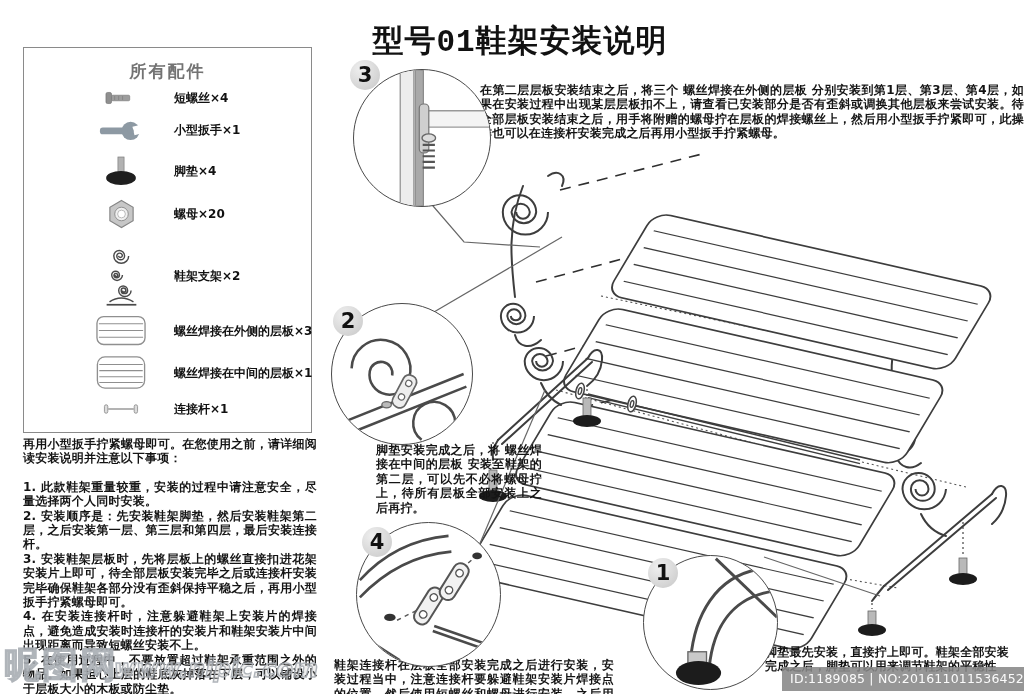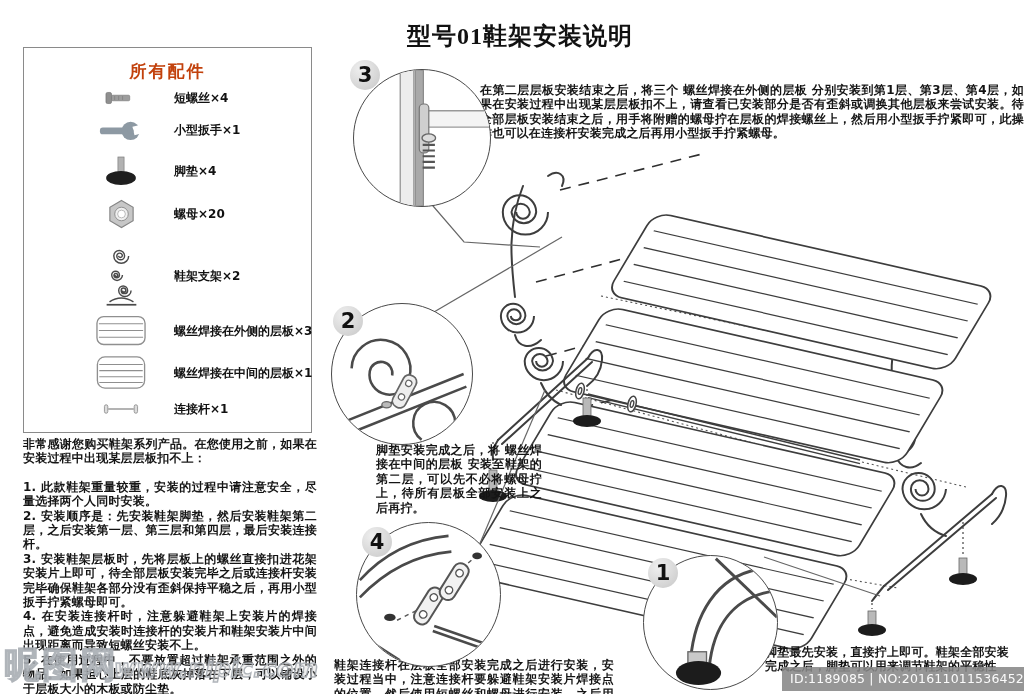--- a/index.html
+++ b/index.html
@@ -1,24 +1,24 @@
 <!DOCTYPE html>
 <html><head>
 <meta charset="utf-8">
 <style>
   html,body{margin:0;padding:0;background:#fff;}
   .page{position:relative;width:1024px;height:694px;background:#fff;overflow:hidden;
         font-family:"DejaVu Sans","Liberation Sans",sans-serif;}
   .abs{position:absolute;}
   .txt{font-size:12px;line-height:14.4px;font-weight:600;color:#141414;
        text-align:justify;word-break:break-all;letter-spacing:0.2px;}
-  .title{font-family:Liberation Serif, serif;font-weight:700;
-         font-size:24px;color:#111;letter-spacing:1px;text-align:center;}
+  .title{font-family:Liberation Mono, monospace;font-weight:700;
+         font-size:31px;color:#111;letter-spacing:1px;text-align:center;}
   .panel{border:1.3px solid #8a8a8a;background:#fff;}
-  .panel-title{font-size:17px;font-weight:700;color:#c2410c;text-align:center;letter-spacing:2px;}
+  .panel-title{font-size:17px;font-weight:700;color:#737373;text-align:center;letter-spacing:2px;}
   .part-row{position:absolute;left:0;width:100%;height:0;}
   .part-ic{position:absolute;left:68px;top:0;width:58px;display:flex;justify-content:center;transform:translateY(-50%);}
   .part-label{position:absolute;left:150px;top:0;transform:translateY(-50%);
               font-size:12px;font-weight:700;color:#111;white-space:nowrap;}
   .notes p{margin:0;}
   .note-intro{margin-bottom:14px !important;}
   .dcircle{position:absolute;border:1.6px solid #4a4a4a;border-radius:50%;background:#fff;z-index:5;overflow:hidden;}
   .dcircle svg{display:block;width:100%;height:100%;}
   .badge{position:absolute;width:30px;height:30px;border-radius:50%;z-index:6;
          background:radial-gradient(circle at 35% 30%, #efefef, #c7c7c7);
@@ -266,21 +266,21 @@
             <svg viewBox="0 0 48 20" width="42" height="17">
               <use href="#rod-icon"></use>
             </svg>
           </div>
       <div class="part-label">连接杆×1</div>
     </div>
       </div>
   </div>
 
   <div class="abs txt notes" style="left:23px;top:437px;width:294px;">
-    <p class="note-intro">非常感谢您购买鞋架系列产品。在您使用之前，如果在安装过程中出现某层层板扣不上：</p>
+    <p class="note-intro">再用小型扳手拧紧螺母即可。在您使用之前，请详细阅读安装说明并注意以下事项：</p>
   <p>1.  此款鞋架重量较重，安装的过程中请注意安全，尽量选择两个人同时安装。</p>
       <p>2.  安装顺序是：先安装鞋架脚垫，然后安装鞋架第二层，之后安装第一层、第三层和第四层，最后安装连接杆。</p>
       <p>3.  安装鞋架层板时，先将层板上的螺丝直接扣进花架安装片上即可，待全部层板安装完毕之后或连接杆安装完毕确保鞋架各部分没有歪斜保持平稳之后，再用小型扳手拧紧螺母即可。</p>
       <p>4.  在安装连接杆时，注意躲避鞋架上安装片的焊接点，避免造成安装时连接杆的安装片和鞋架安装片中间出现距离而导致短螺丝安装不上。</p>
       <p>5.  在使用过程中，不要放置超过鞋架承重范围之外的物品。如果担心上层的鞋底灰掉落在下层，可以铺设小于层板大小的木板或防尘垫。</p>
     </div>
 
   <div class="badge" style="left:350px;top:60px;">3</div>
   <div class="dcircle" style="left:353px;top:69px;width:136px;height:136px;">
     <svg viewBox="0 0 100 100">

